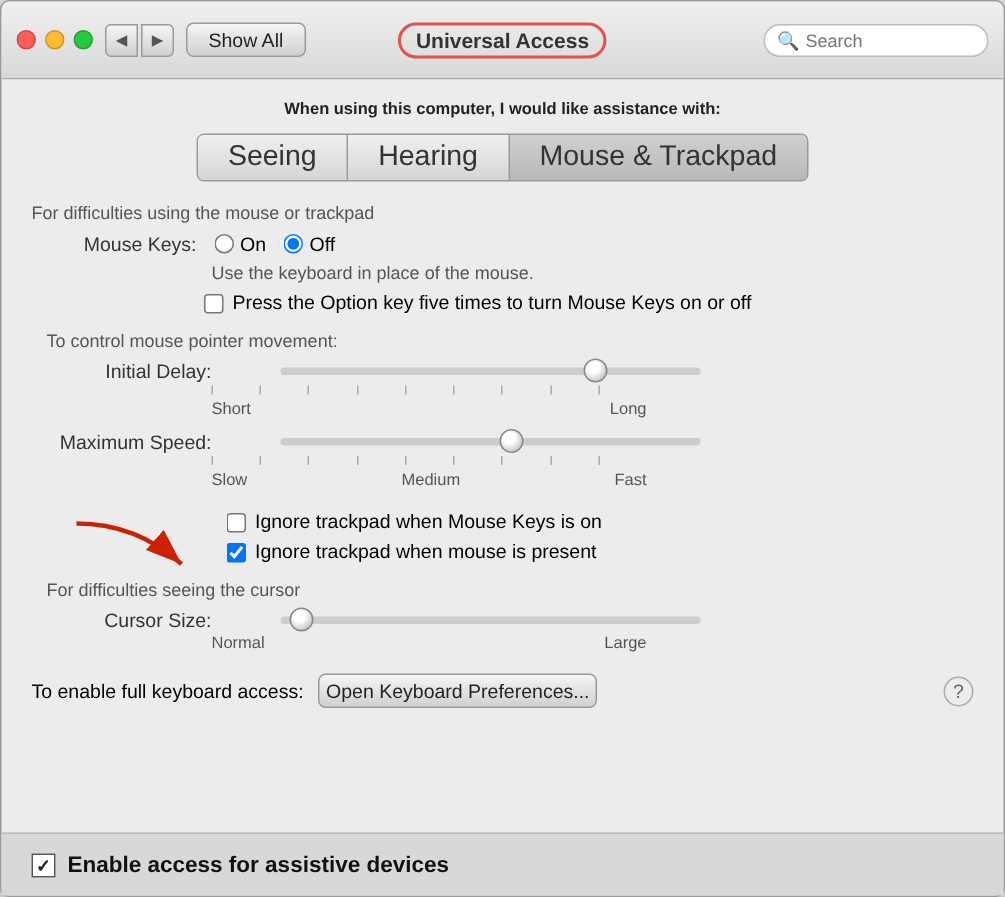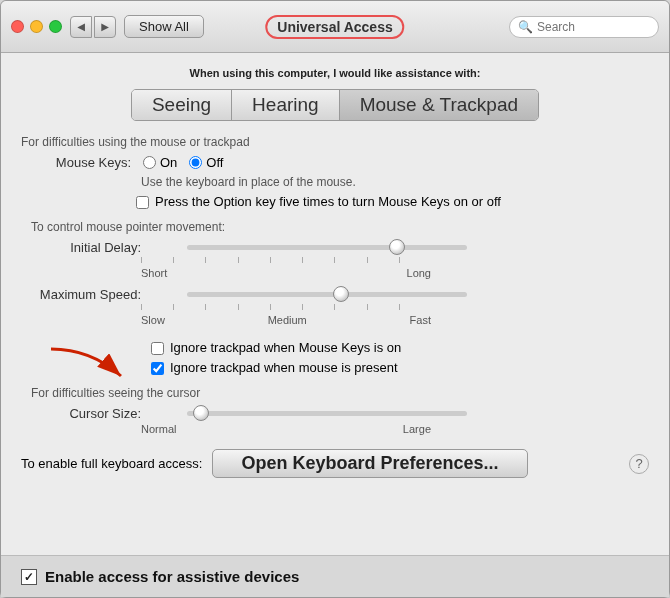--- a/index.html
+++ b/index.html
@@ -279,25 +279,24 @@
       align-items: center;
       justify-content: center;
       gap: 10px;
       margin-bottom: 10px;
       font-size: 13px;
     }
     .keyboard-prefs-btn {
       background: linear-gradient(to bottom, #f5f5f5, #d0d0d0);
       border: 1px solid #999;
       border-radius: 5px;
-      padding: 3px 28px;
-      font-size: 18px;
+      padding: 3px 4px;
+      font-size: 13px;
       cursor: pointer;
       color: #222;
-      font-weight: bold;
     }
     .help-circle {
       width: 20px;
       height: 20px;
       border-radius: 50%;
       border: 1.5px solid #aaa;
       display: flex;
       align-items: center;
       justify-content: center;
       font-size: 13px;

